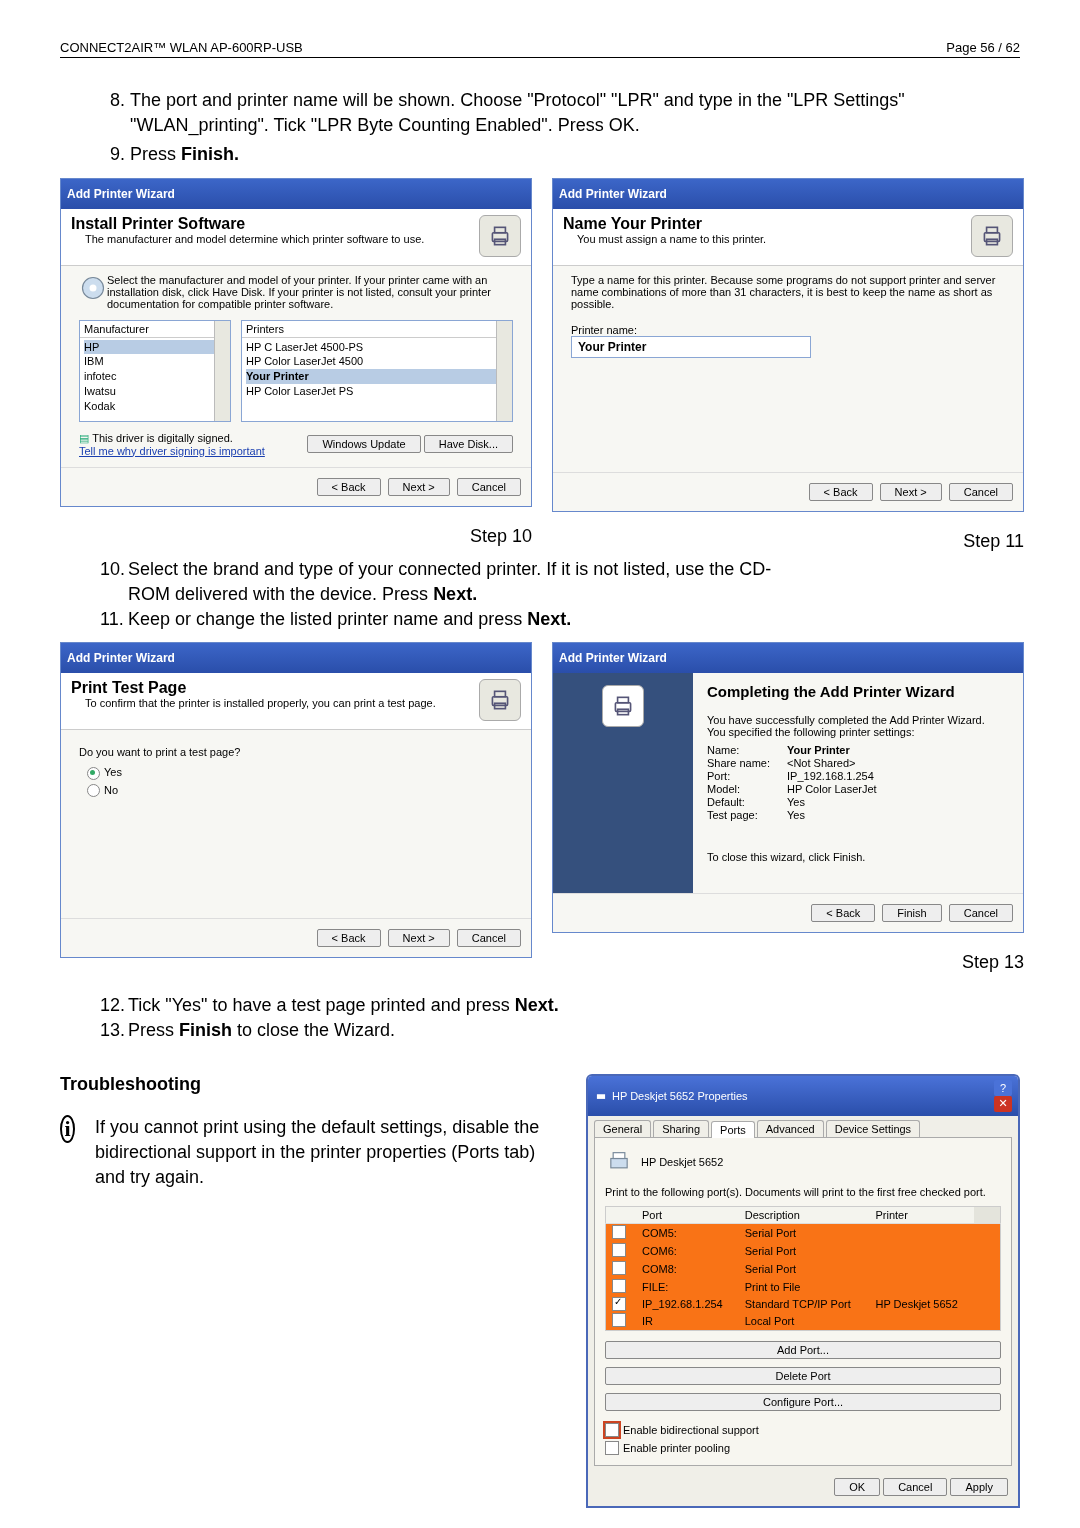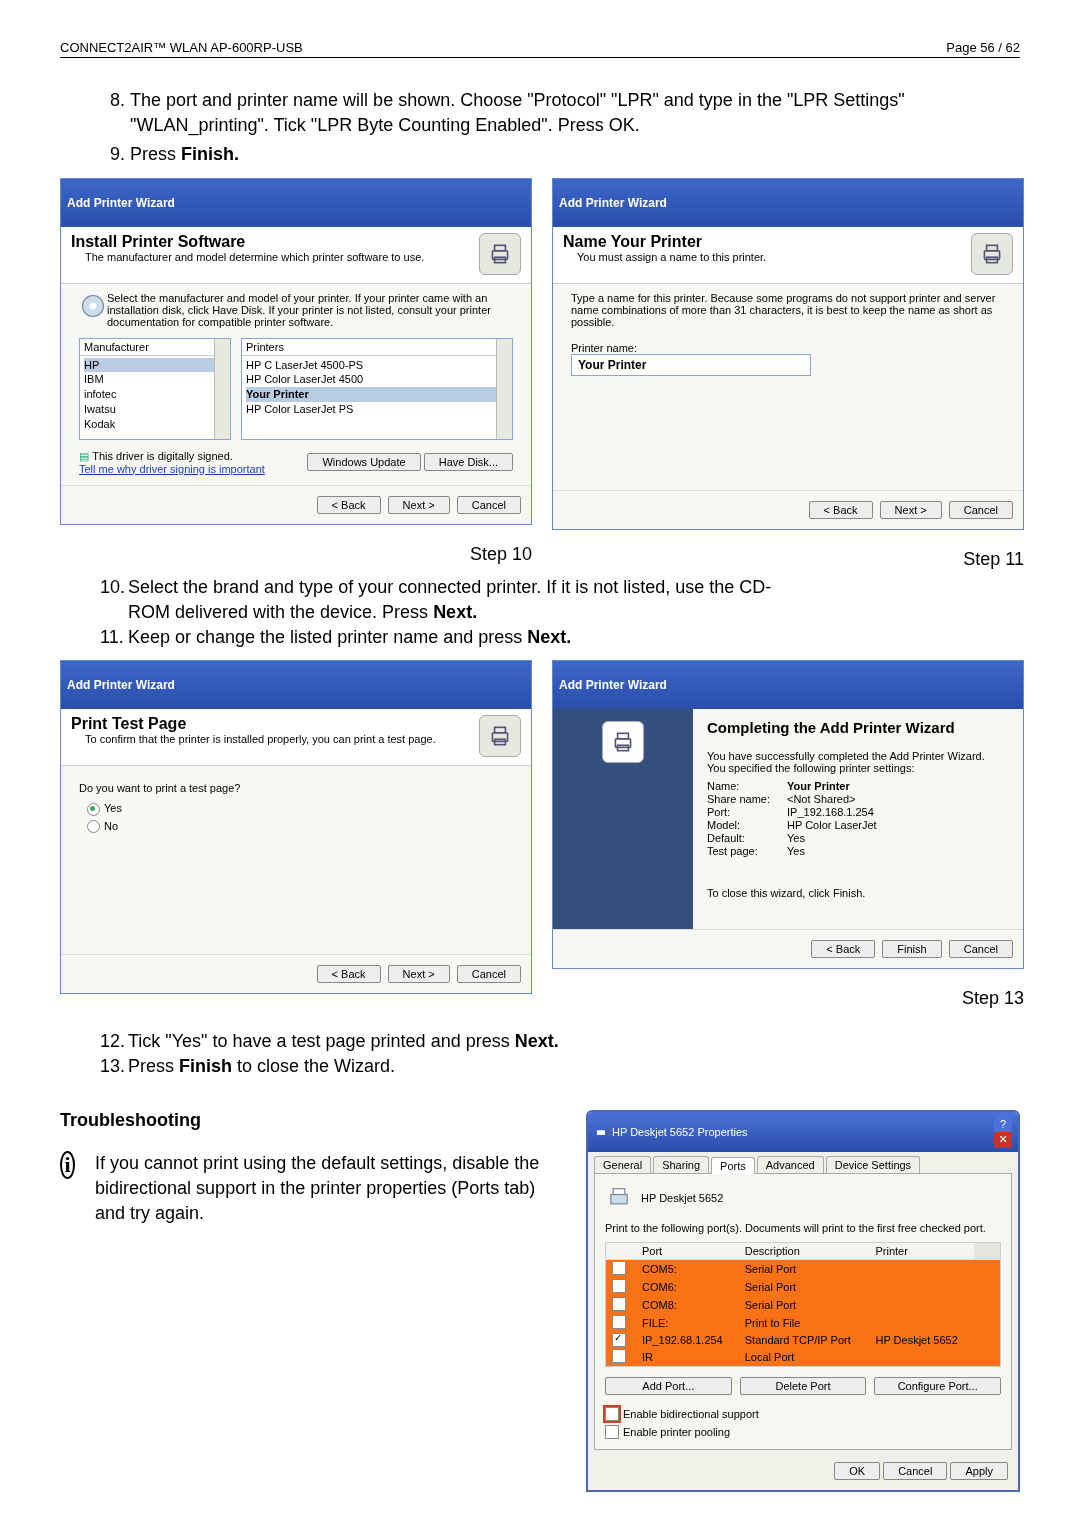--- a/index.html
+++ b/index.html
@@ -39,21 +39,21 @@
     width: 470px;
     border: 1px solid #6688cc;
     background: #f7f7f3;
     font-family: Tahoma, Arial, sans-serif;
     font-size: 11px;
   }
   .dlg-title {
     background: linear-gradient(to bottom, #3c66c8, #2a4eaa);
     color: #fff;
     font-weight: bold;
-    padding: 17px 6px;
+    padding: 8px 6px;
     font-size: 12px;
   }
   .dlg-head {
     background: #fff;
     padding: 6px 10px 8px 10px;
     display: flex;
     justify-content: space-between;
     align-items: flex-start;
     border-bottom: 1px solid #ccc;
   }
@@ -313,20 +313,21 @@
     border-bottom: 1px solid #ddd;
     background: #f4f4ee;
   }
   .port-table td {
     padding: 1px 6px;
   }
   .port-btns {
     display: flex;
     gap: 8px;
     margin-top: 10px;
+    flex-direction: column;
   }
   .chk {
     display: flex;
     align-items: center;
     gap: 4px;
     margin-top: 4px;
   }
   .chkbox {
     width: 12px;
     height: 12px;

